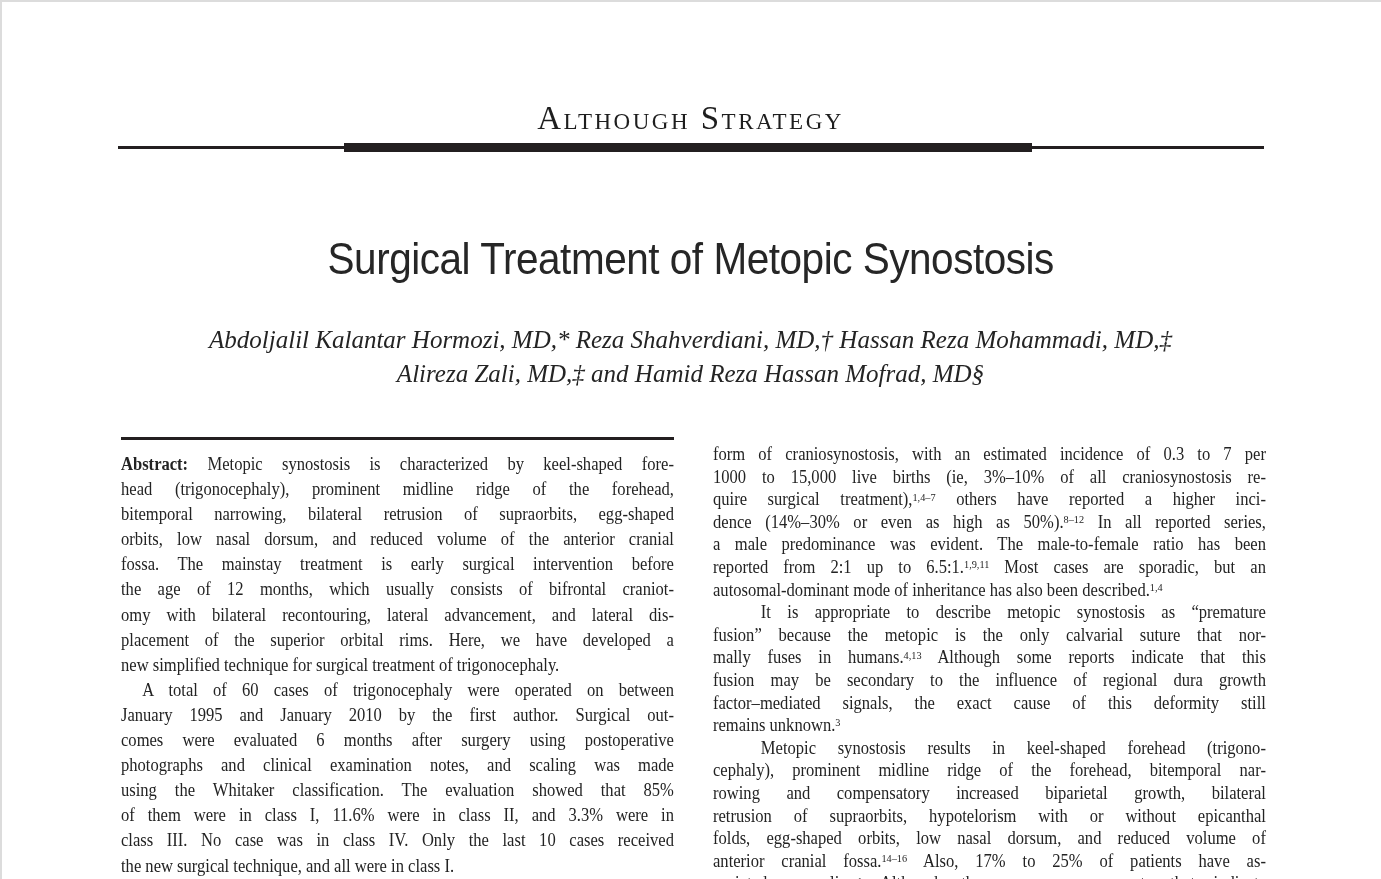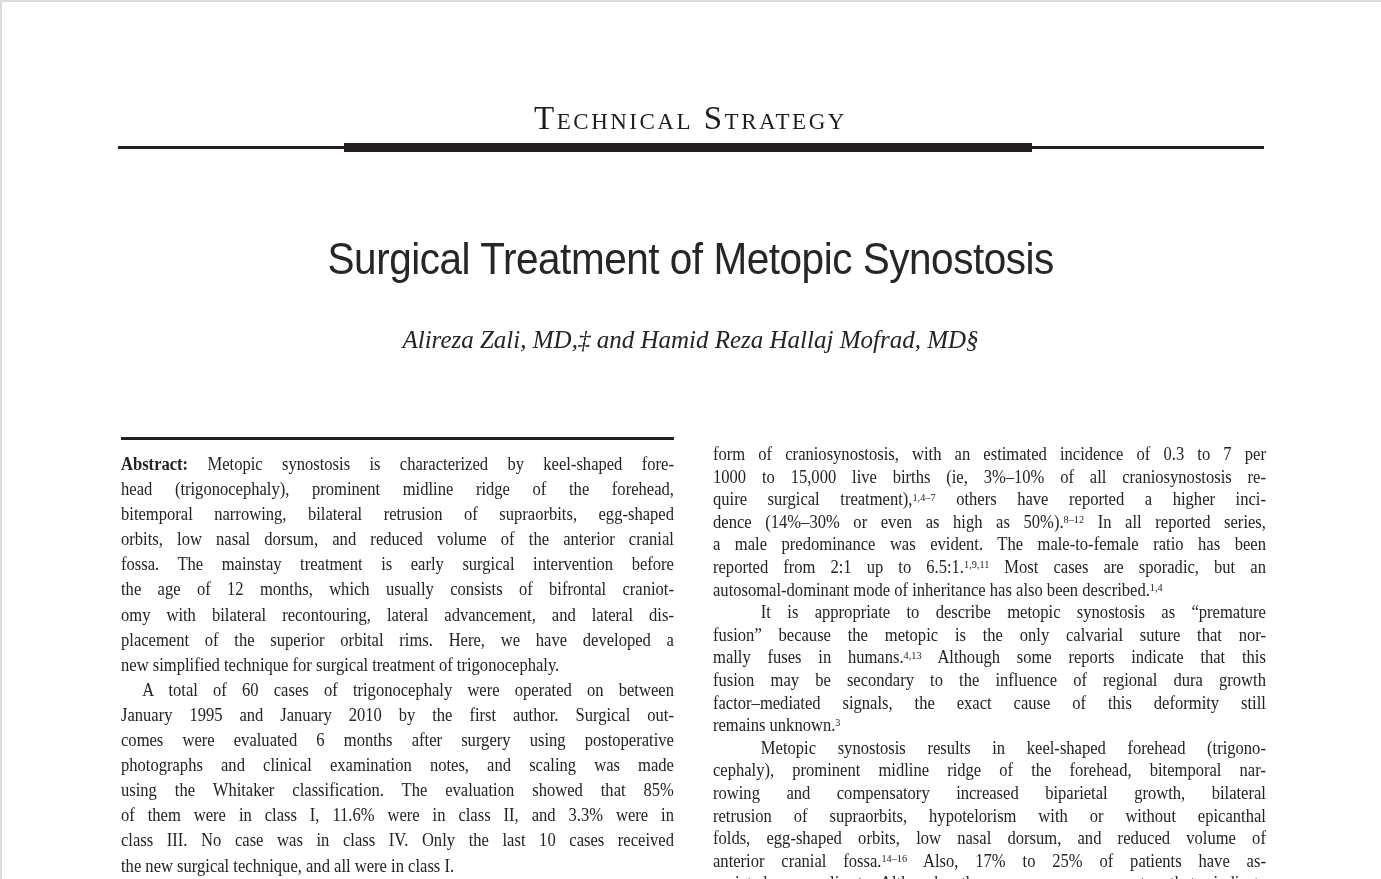--- a/index.html
+++ b/index.html
@@ -83,33 +83,34 @@
     position: relative;
     top: -0.42em;
   }
 </style>
 </head>
 <body>
 
 <div class="edge-top"></div>
 <div class="edge-left"></div>
 
-<div class="section-header">Technical Strategy</div>
+<div class="section-header">Although Strategy</div>
 
 <div class="header-rule">
   <div class="thin"></div>
   <div class="thick"></div>
 </div>
 
 <div class="article-title">
   <span class="t">Surgical Treatment of Metopic Synostosis</span>
 </div>
 
 <div class="authors">
-  <div class="a-line">Alireza Zali, MD,‡ and Hamid Reza Hallaj Mofrad, MD§</div>
+  <div class="a-line">Abdoljalil Kalantar Hormozi, MD,* Reza Shahverdiani, MD,† Hassan Reza Mohammadi, MD,‡</div>
+  <div class="a-line">Alireza Zali, MD,‡ and Hamid Reza Hassan Mofrad, MD§</div>
 </div>
 
 <div class="columns">
 
   <div class="col-left">
     <div class="abstract-rule"></div>
 
     <div>
       <div class="line"><b>Abstract:</b> Metopic synostosis is characterized by keel-shaped fore-</div>
       <div class="line">head (trigonocephaly), prominent midline ridge of the forehead,</div>

